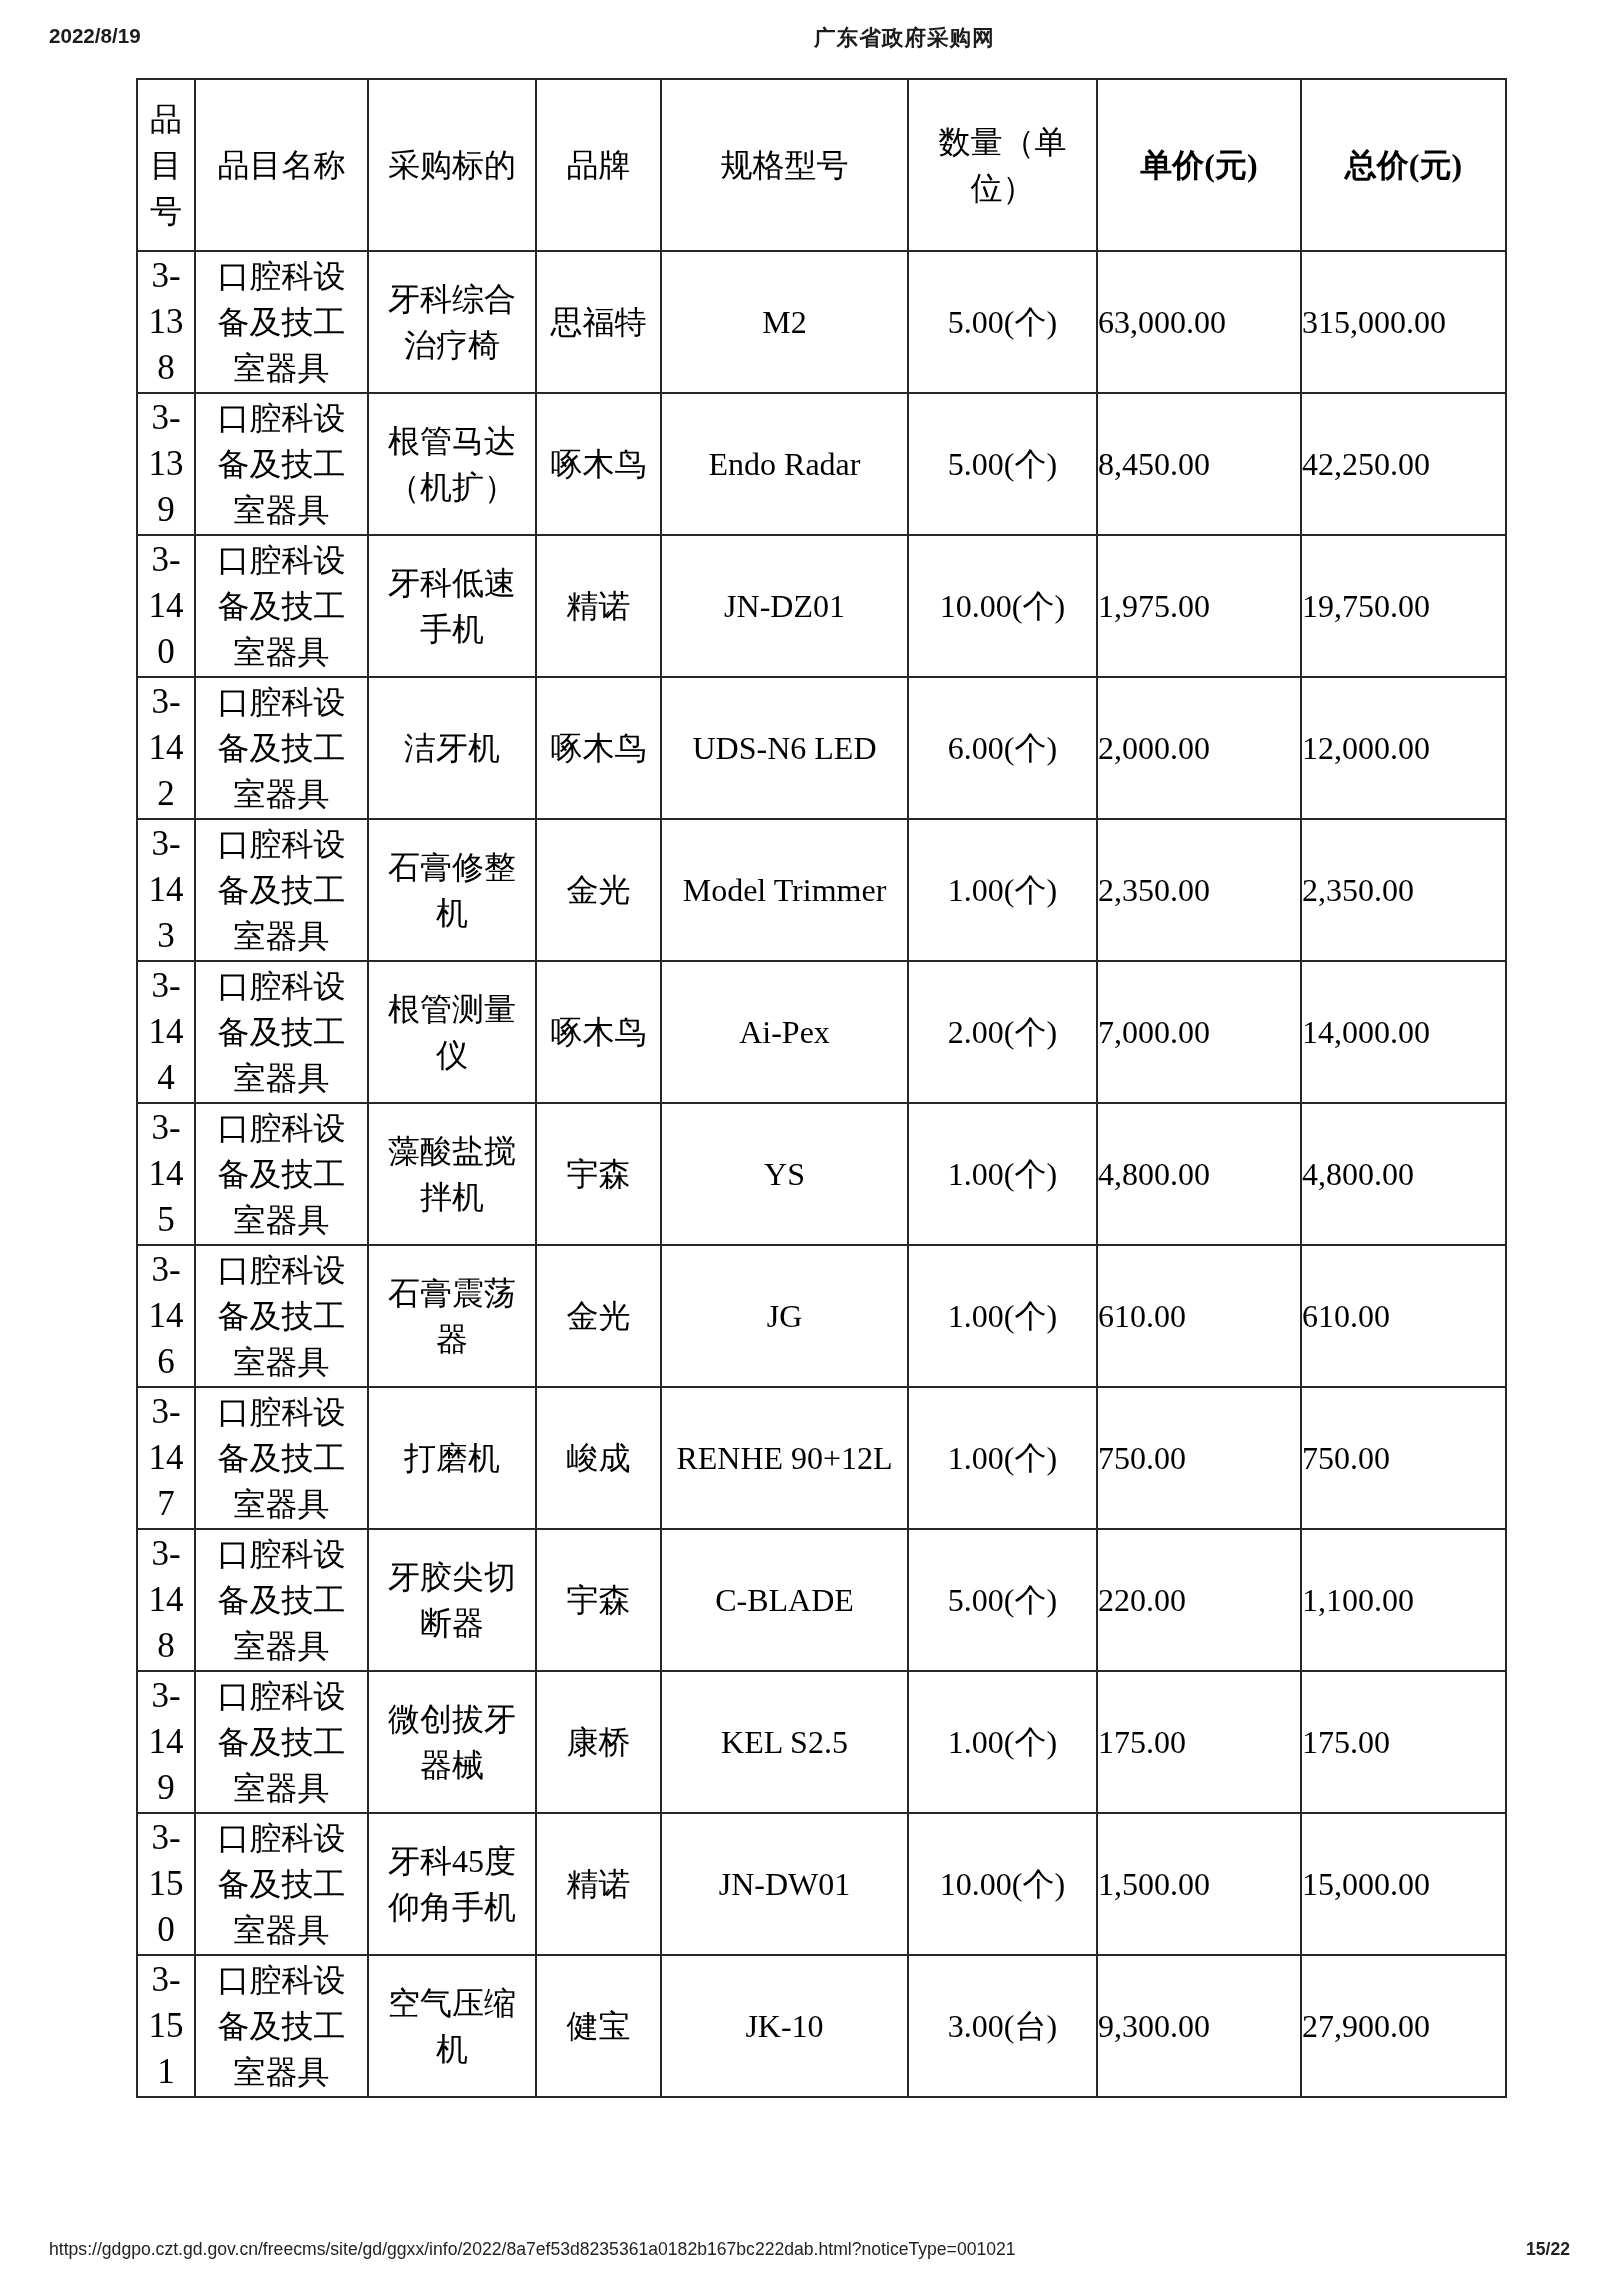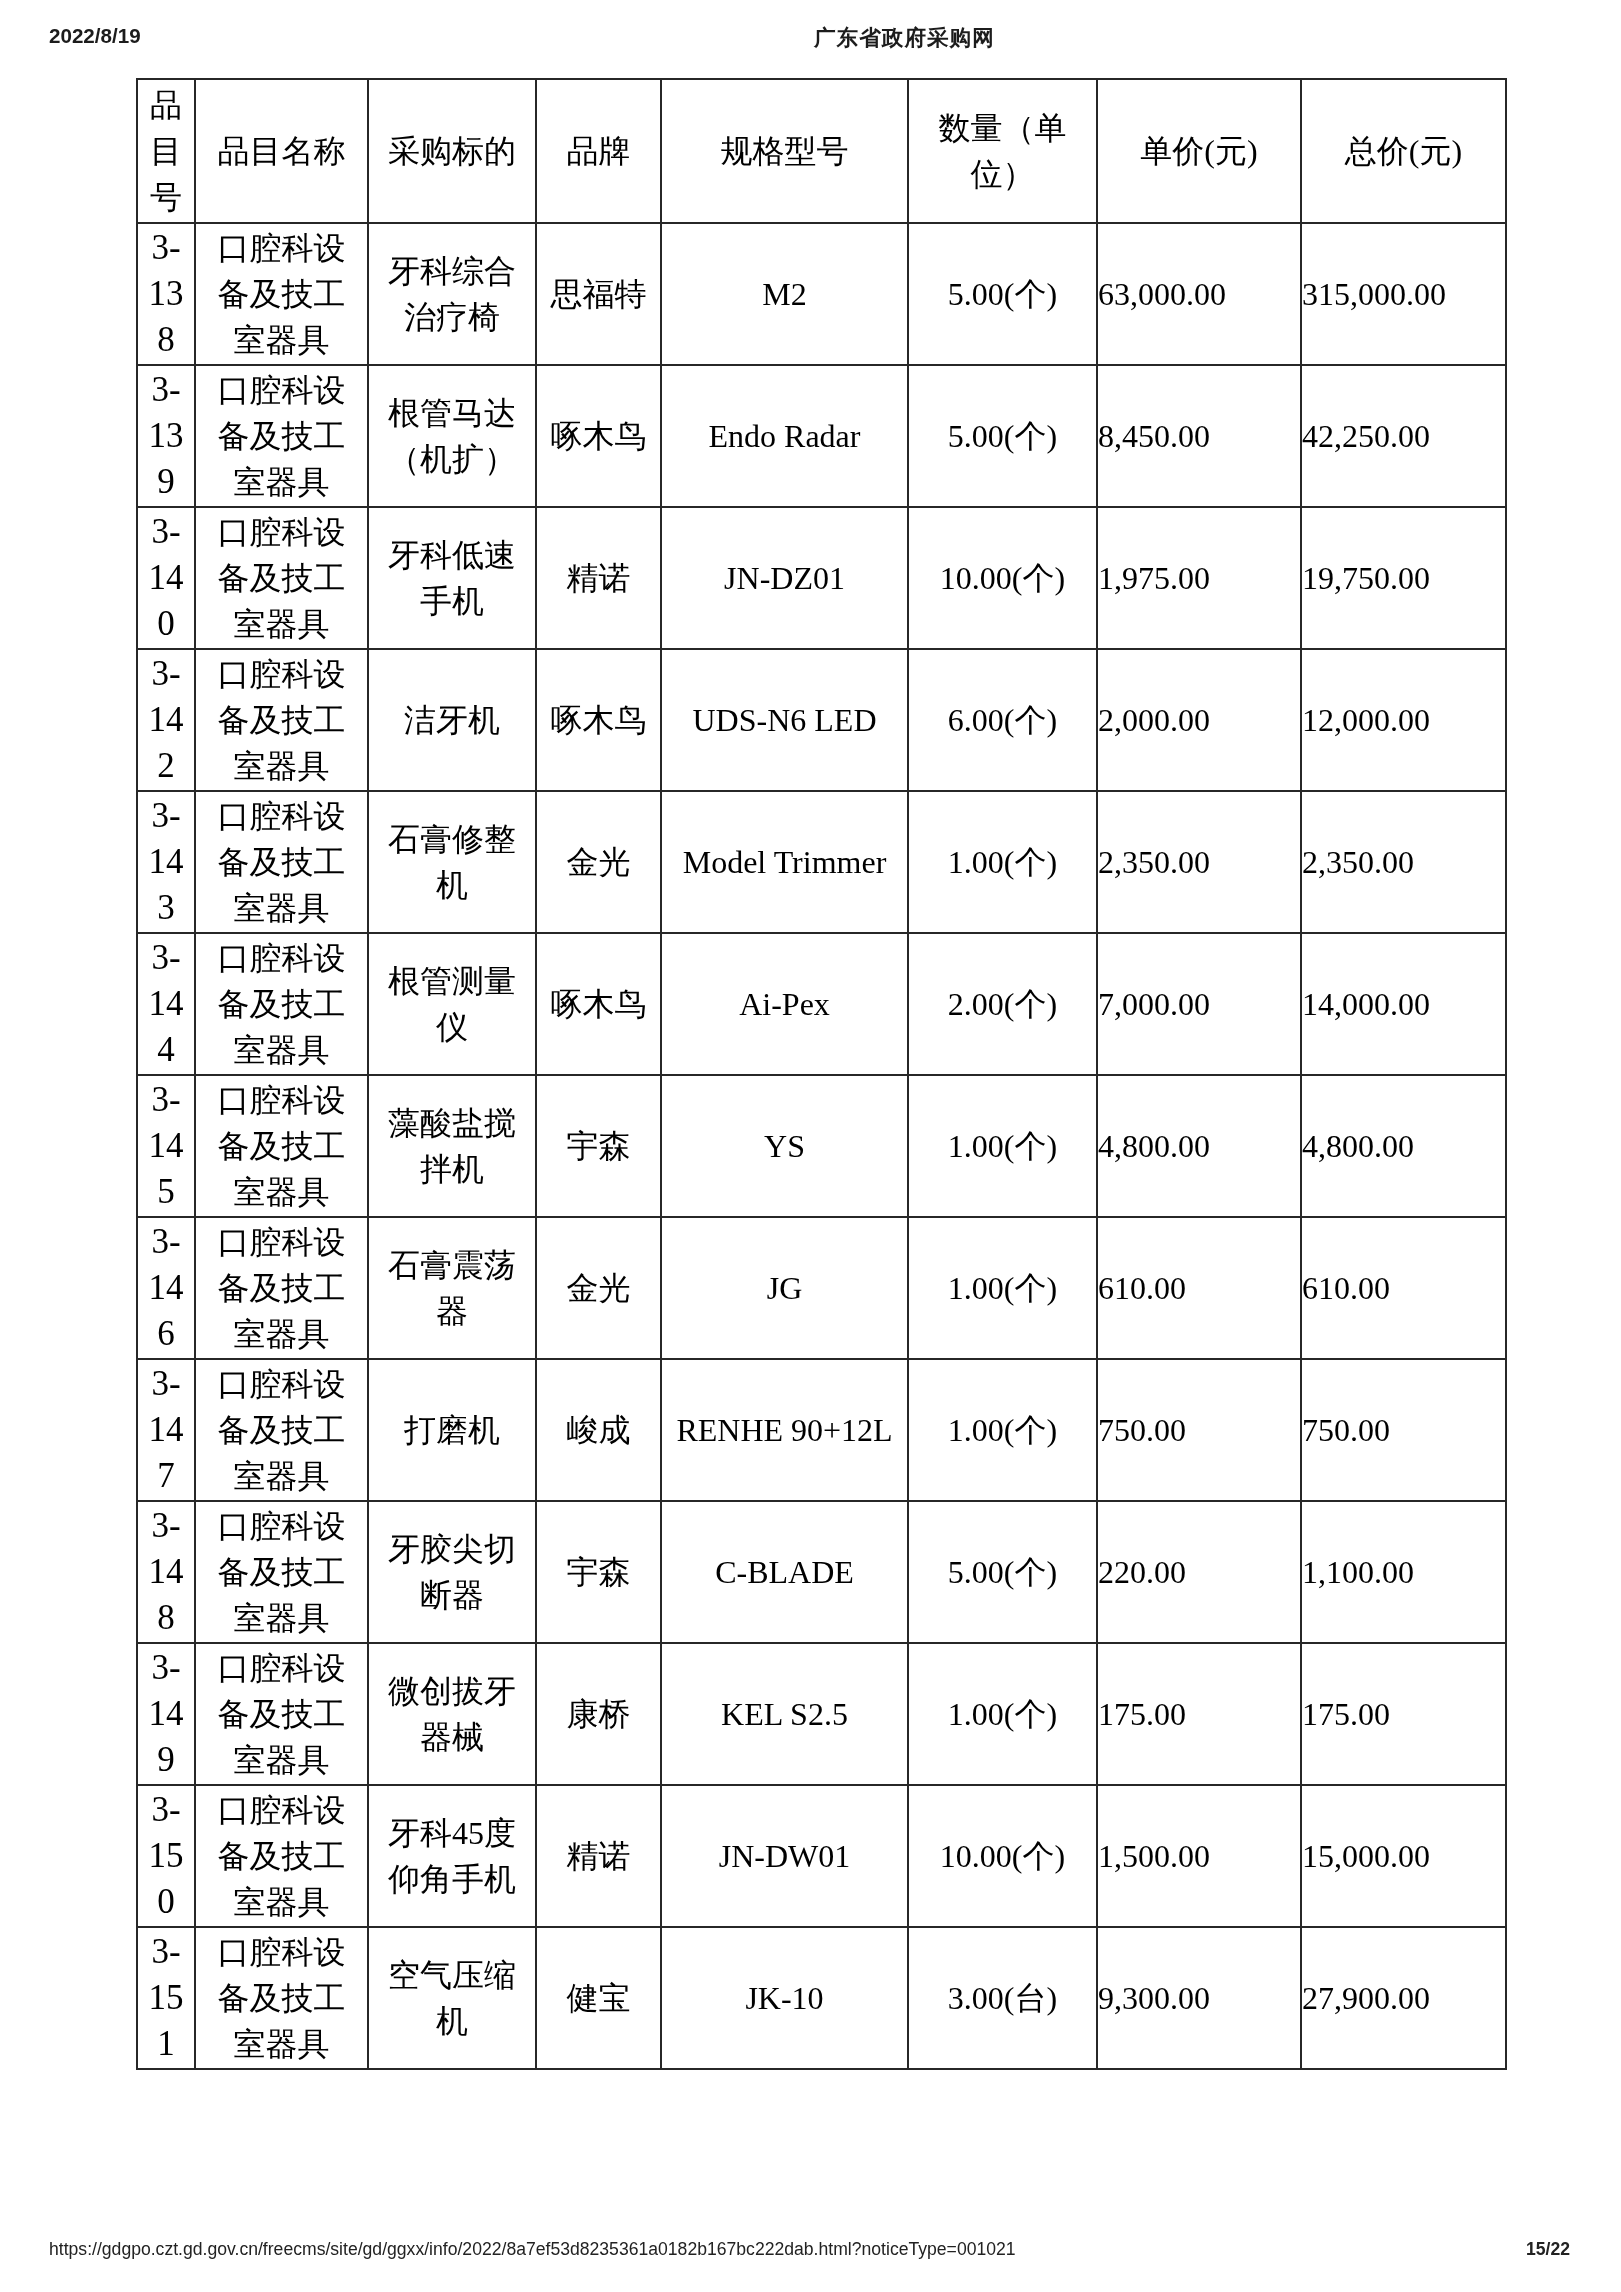--- a/index.html
+++ b/index.html
@@ -26,36 +26,36 @@
     position:absolute; left:136px; top:78px; width:1369px;
     border-collapse:collapse; table-layout:fixed;
   }
   .grid th, .grid td {
     border:2.9px solid #272727;
     vertical-align:middle;
     font-weight:normal;
     line-height:46px;
     overflow:hidden;
   }
-  .grid thead tr { height:144px; }
+  .grid thead tr { height:172px; }
   .grid tbody tr { height:142px; }
   .grid th {
     font-size:32px; text-align:center; line-break:strict;
   }
   .grid td { font-size:32px; text-align:center; }
   
   th.c0 { padding:0; }
   td.c0 { padding:0 9.8px; word-break:break-all; font-size:35px; }
   th.c1, td.c1 { padding:0 7.8px; }
   th.c2, td.c2 { padding:0 7.8px; }
   th.c3, td.c3 { padding:0 7.8px; }
   th.c4, td.c4 { padding:0 3.9px; }
   th.c5 { padding:0 13.7px; }
   td.c5 { padding:16px; }
-  th.c6, th.c7 { padding:0 23px; }
+  th.c6, th.c7 { padding:0 23px;font-weight:bold; }
   td.c6, td.c7 { text-align:left; padding:0 15.7px 0 0; }
   .latin {
     font-family:Liberation Serif, serif;
     font-size:28px; letter-spacing:0;
   }
   
   .ftr-url {
     position:absolute; left:49px; top:2239px;
     font-family:"Liberation Sans","DejaVu Sans",sans-serif;
     font-size:17.6px; font-weight:500; color:#222;

